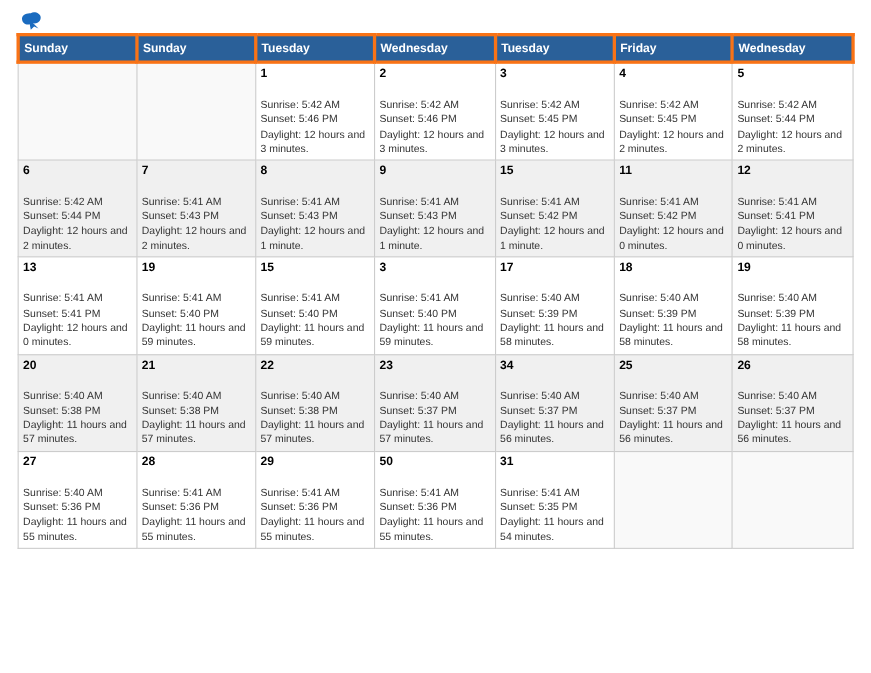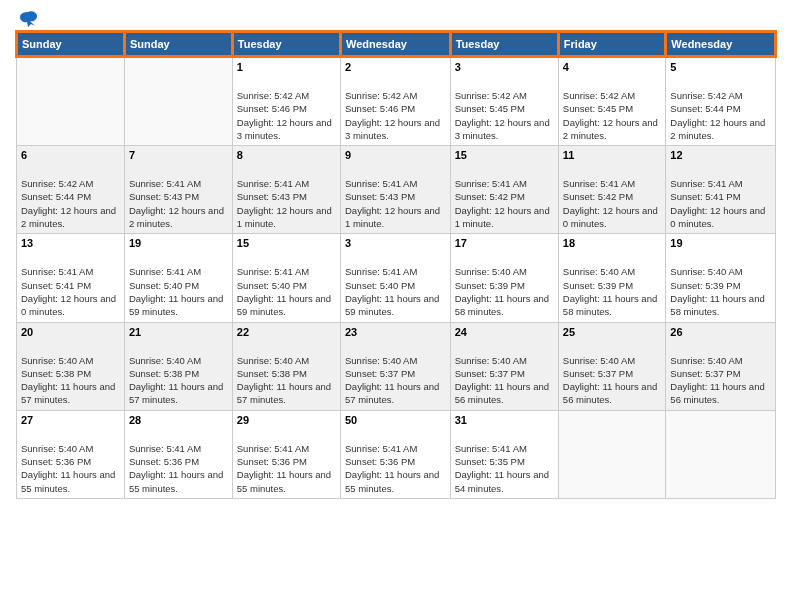--- a/index.html
+++ b/index.html
@@ -191,21 +191,21 @@
 Sunset: 5:38 PM
 Daylight: 11 hours and 57 minutes.</div>
           </td>
           <td>
             <span class="day-num">23</span>
             <div class="day-info" style="white-space: pre-line;">Sunrise: 5:40 AM
 Sunset: 5:37 PM
 Daylight: 11 hours and 57 minutes.</div>
           </td>
           <td>
-            <span class="day-num">24</span>
+            <span class="day-num">34</span>
             <div class="day-info" style="white-space: pre-line;">Sunrise: 5:40 AM
 Sunset: 5:37 PM
 Daylight: 11 hours and 56 minutes.</div>
           </td>
           <td>
             <span class="day-num">25</span>
             <div class="day-info" style="white-space: pre-line;">Sunrise: 5:40 AM
 Sunset: 5:37 PM
 Daylight: 11 hours and 56 minutes.</div>
           </td>

